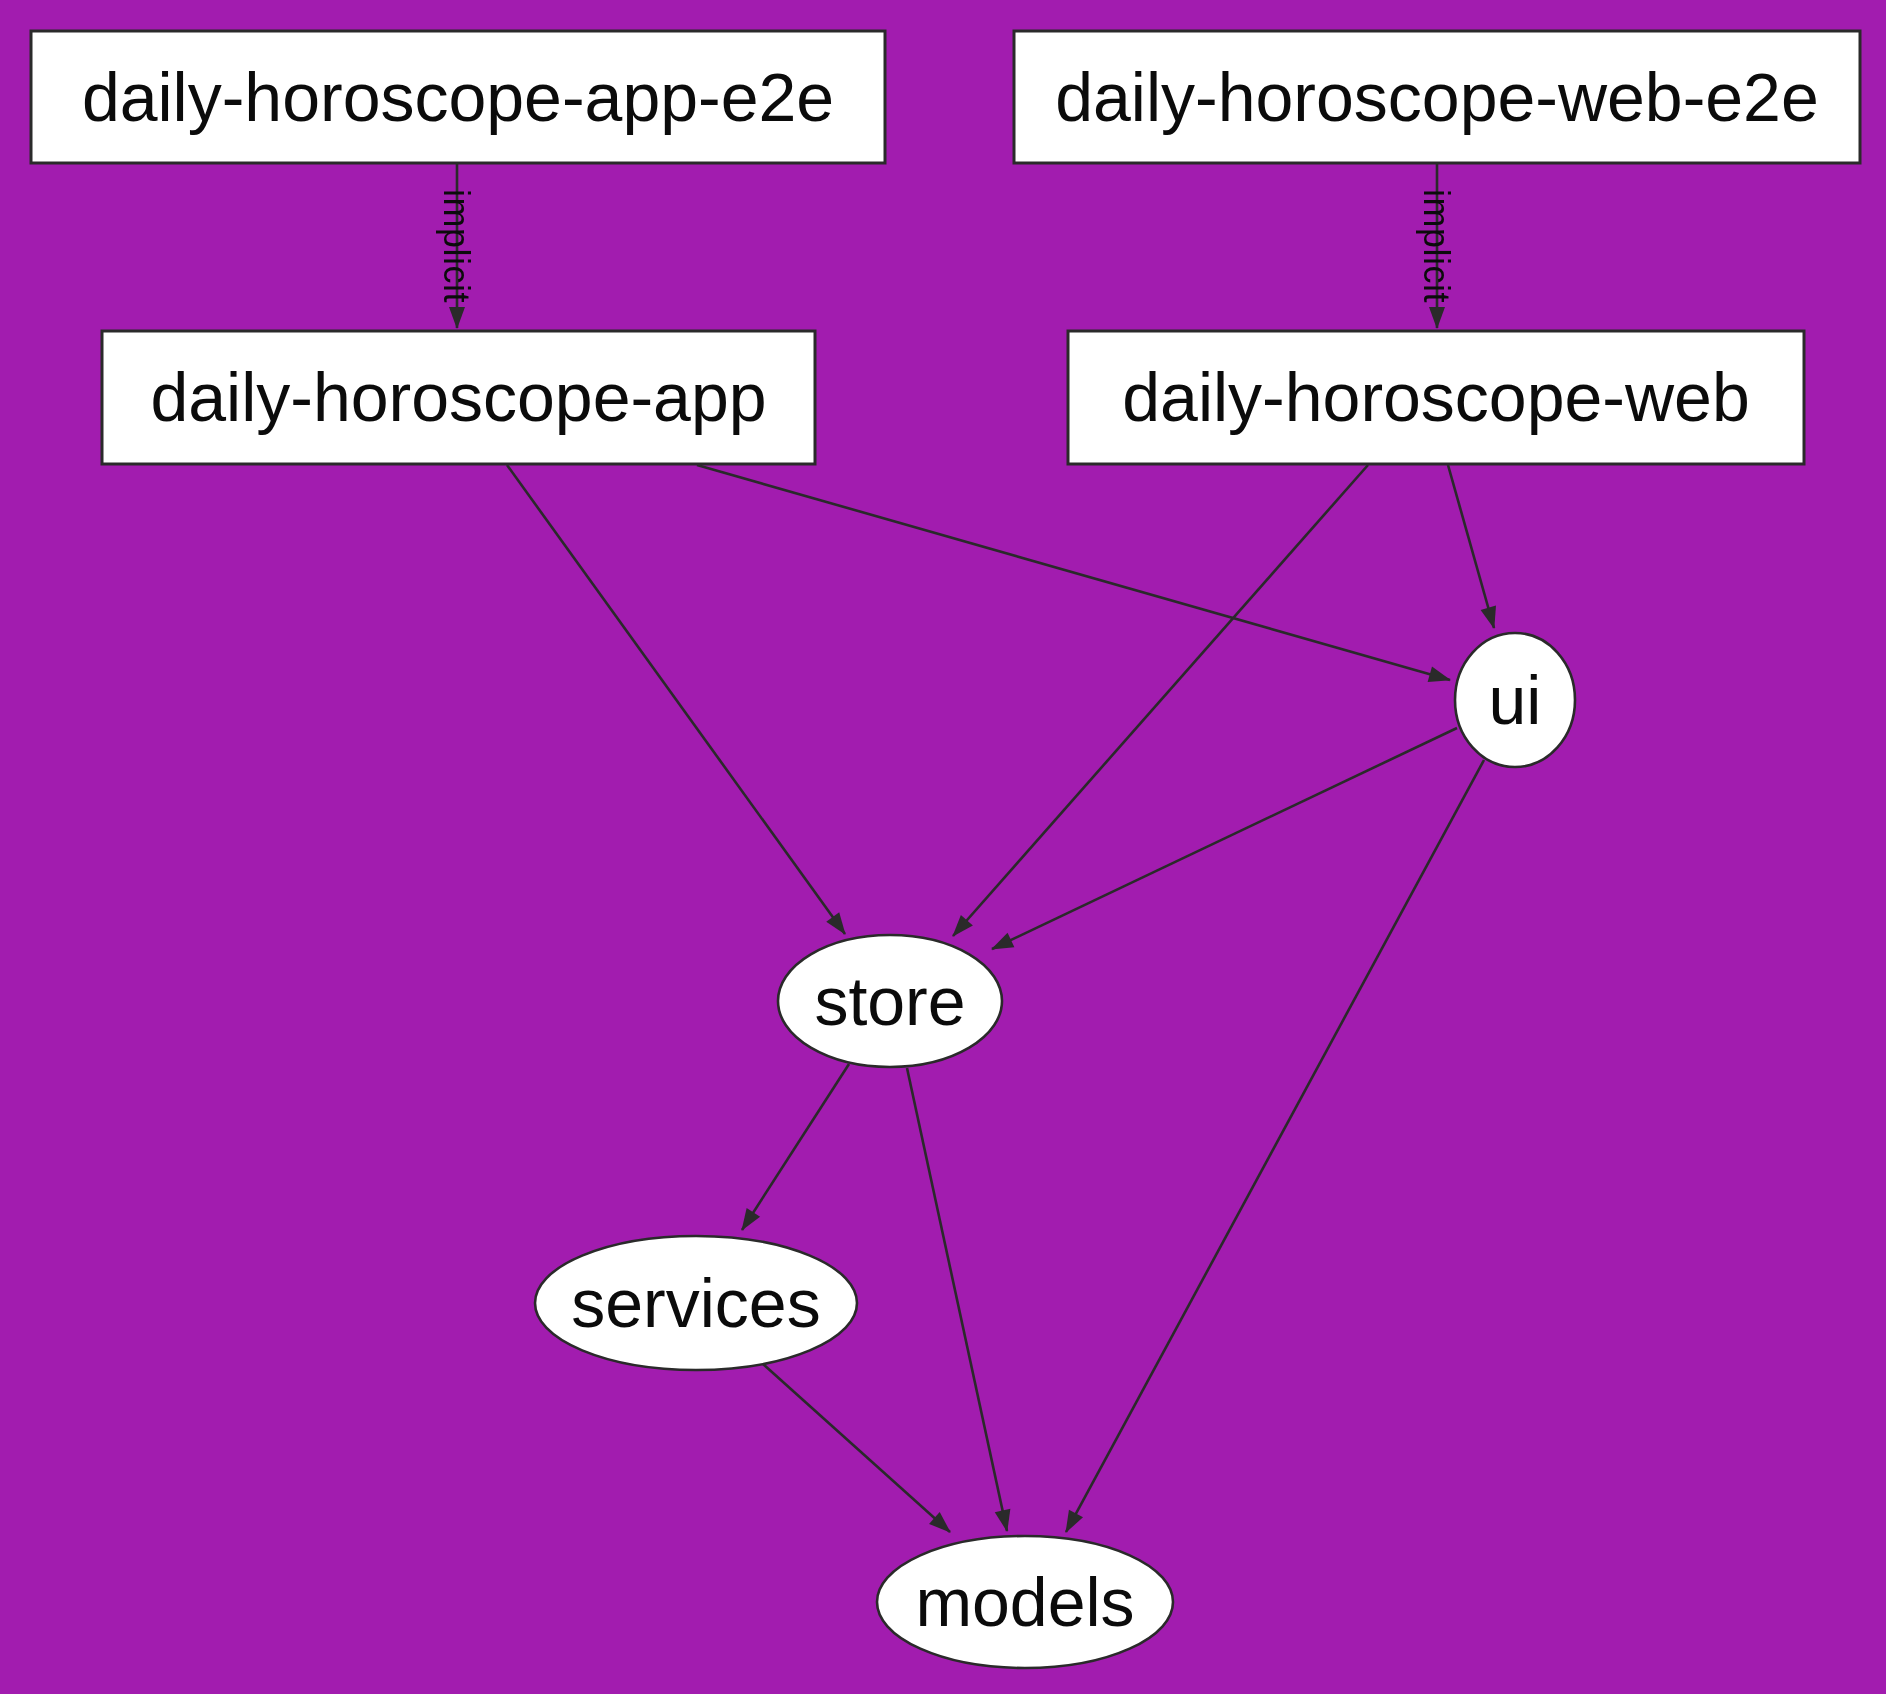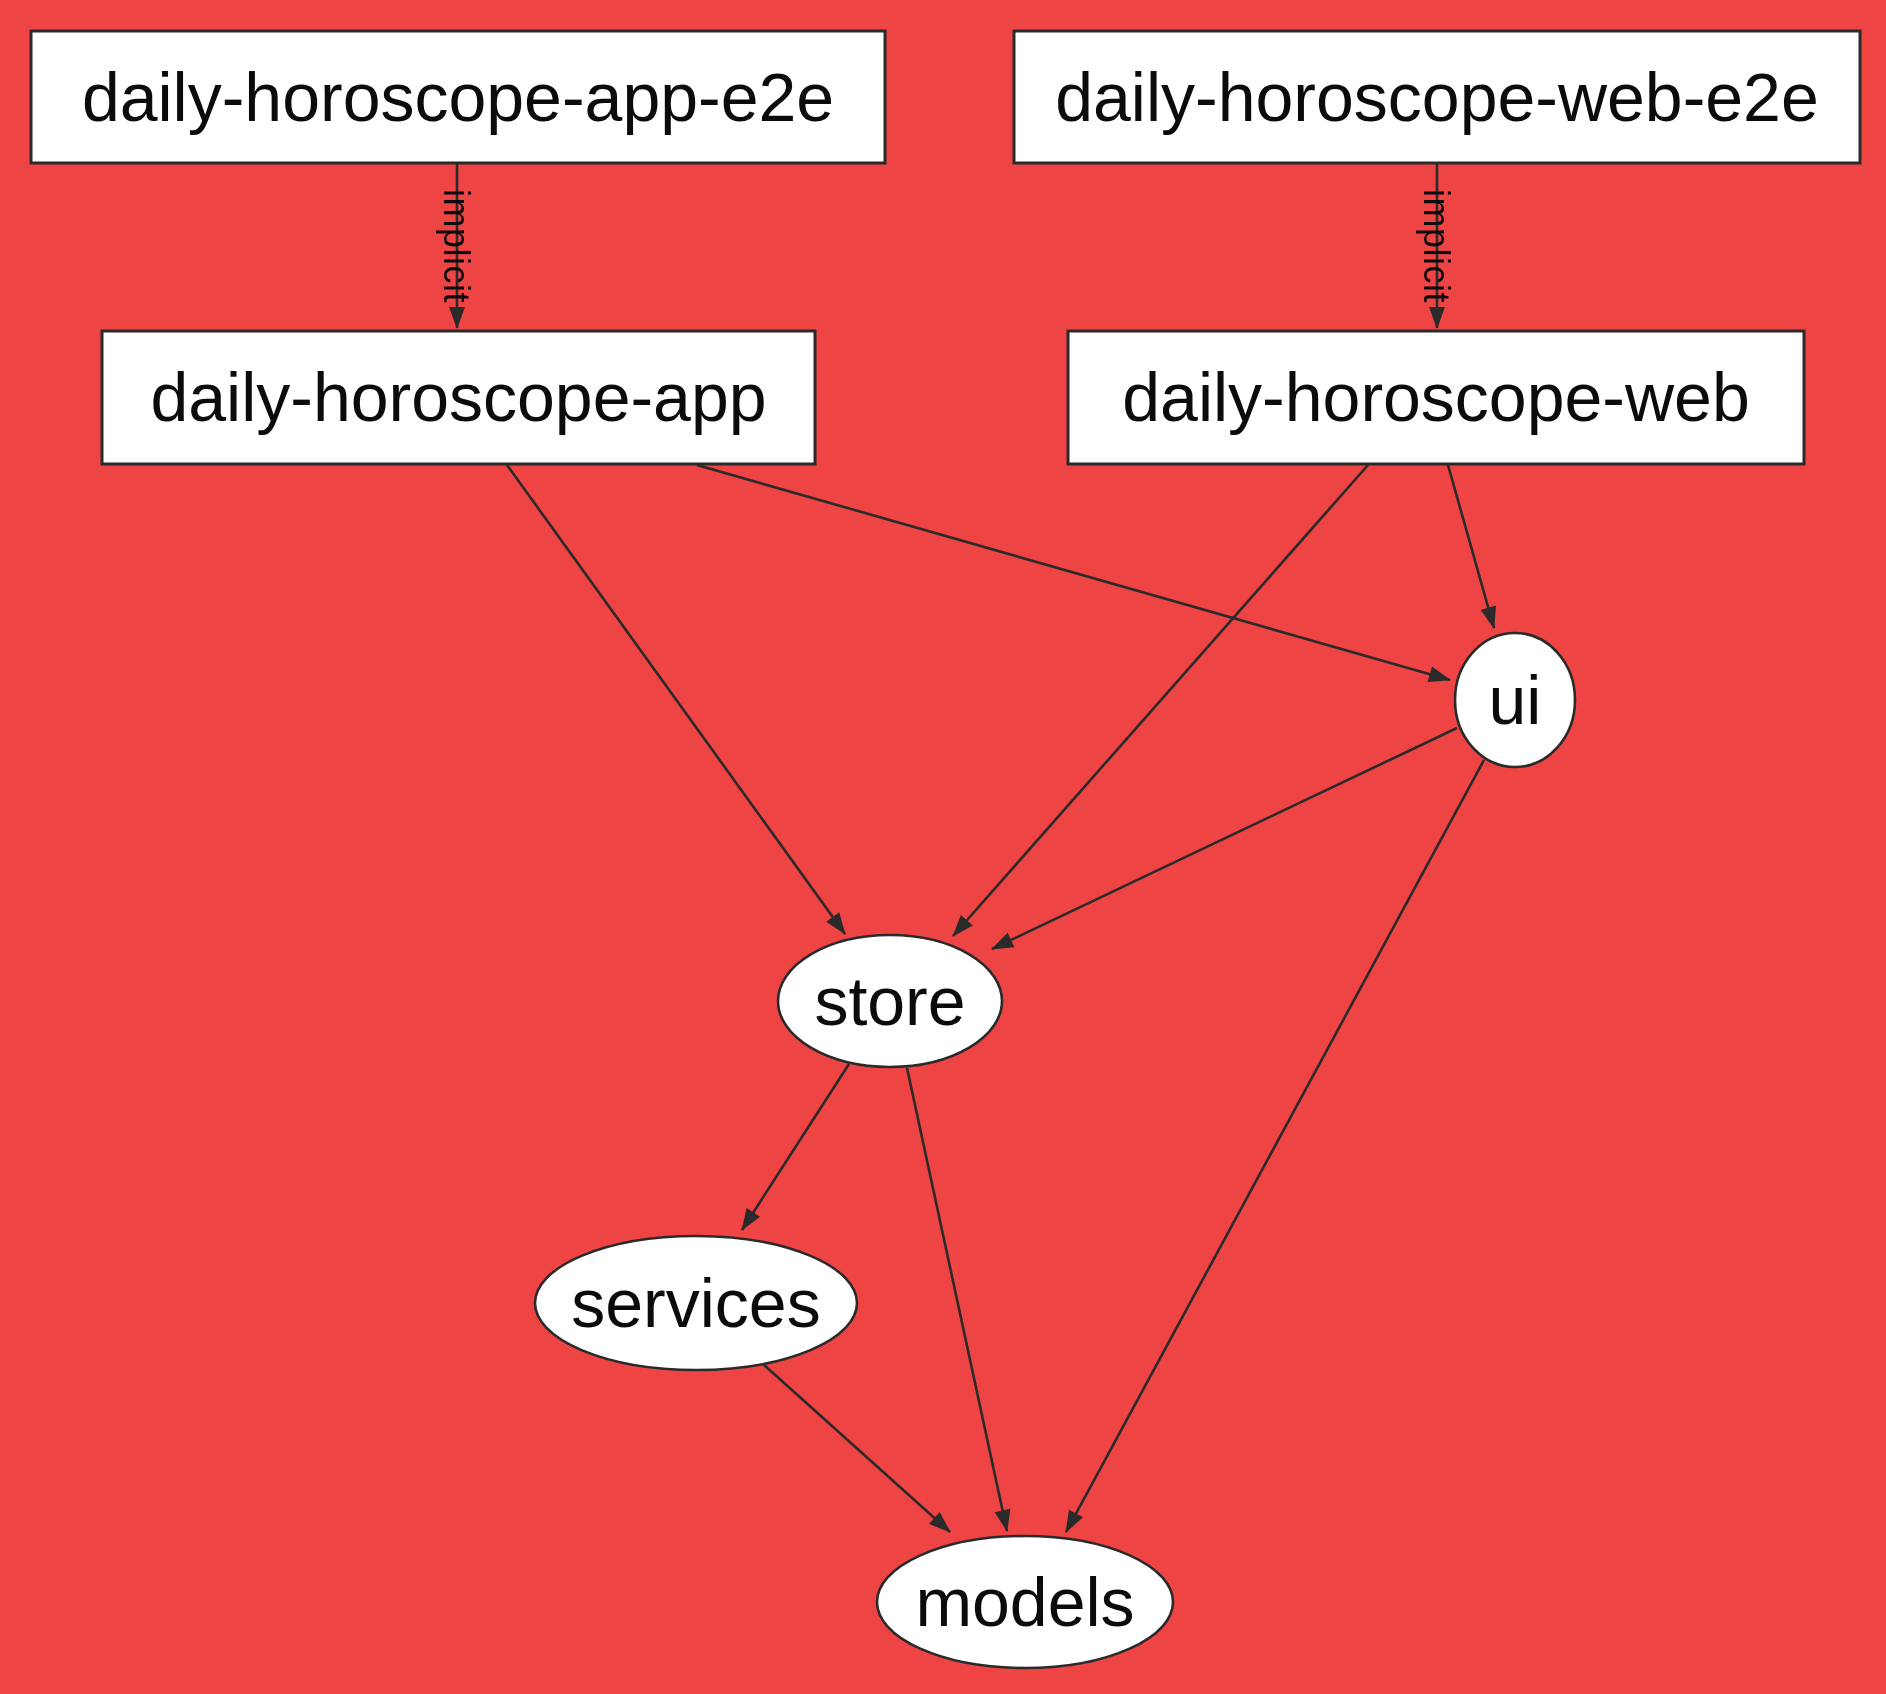--- a/index.html
+++ b/index.html
@@ -4,21 +4,21 @@
 <style>
   html, body {
     margin: 0;
     padding: 0;
     background: #ffffff;
   }
   .stage {
     position: relative;
     width: 1886px;
     height: 1694px;
-    background: #ef4444;
+    background: #a21caf;
     font-family: "Liberation Sans", sans-serif;
     overflow: hidden;
   }
   svg {
     display: block;
     width: 100%;
     height: 100%;
   }
   svg text {
     font-family: "Liberation Sans", sans-serif;

